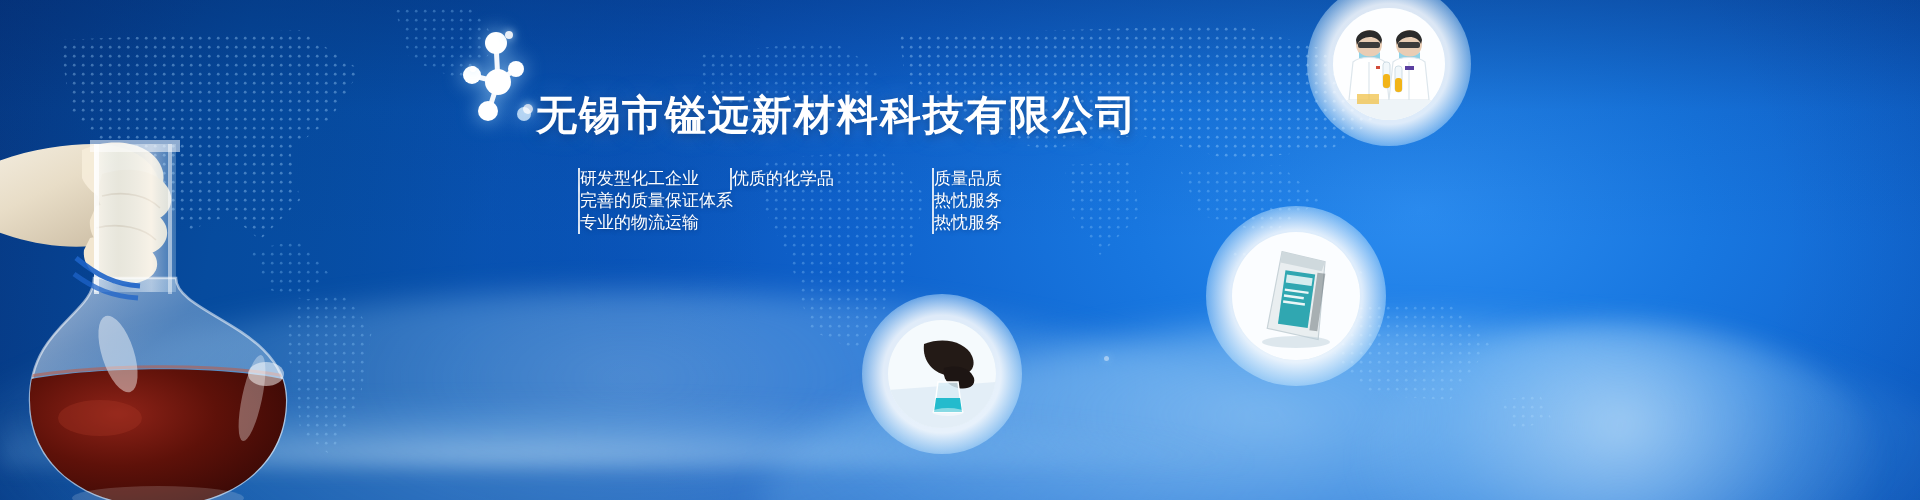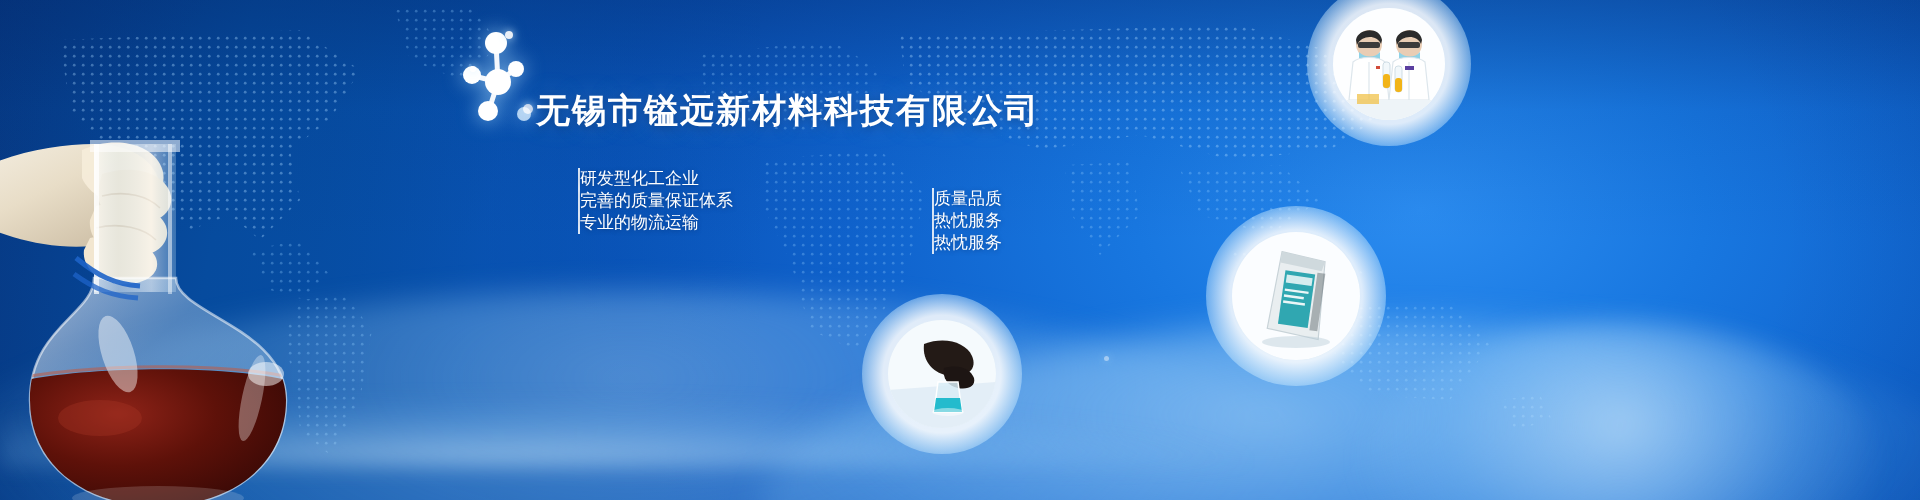--- a/index.html
+++ b/index.html
@@ -57,21 +57,21 @@
     position: absolute;
     left: 452px; top: 24px;
     width: 105px; height: 105px;
   }
   .molecule svg { display:block; filter: drop-shadow(0 0 10px rgba(170,220,255,0.75)); }
 
   
   .title {
     position: absolute;
     left: 536px; top: 88px;
-    font-size: 34px;
+    font-size: 41px;
     font-weight: bold;
     color: #ffffff;
     letter-spacing: 2px;
     white-space: nowrap;
     text-shadow: 0 2px 10px rgba(2,40,96,0.55), 0 0 22px rgba(120,190,255,0.35);
   }
 
   
   .slogans {
     position: absolute;
@@ -79,21 +79,21 @@
     display: flex;
     align-items: flex-start;
   }
   .slogan-col {
     border-left: 2px solid rgba(255,255,255,0.85);
     padding-left: 0;
     margin-right: 0;
   }
   .slogan-col.c1 { width: 150px; }
   .slogan-col.c2 { width: 200px; }
-  .slogan-col.c3 { width: 130px; margin-top: 20px; }
+  .slogan-col.c3 { width: 130px; }
   .slogan-line {
     font-size: 17px;
     color: #ffffff;
     line-height: 22px;
     white-space: nowrap;
     text-shadow: 0 1px 4px rgba(2,40,96,0.5);
   }
 
   
   .swoosh-a {
@@ -250,20 +250,21 @@
 
   <div class="slogans">
 
     <div class="slogan-col c1">
       <div class="slogan-line">研发型化工企业</div>
       <div class="slogan-line">完善的质量保证体系</div>
       <div class="slogan-line">专业的物流运输</div>
     </div>
 
     <div class="slogan-col c2">
+      <div class="slogan-line">优质的化学品</div>
     </div>
 
     <div class="slogan-col c3">
       <div class="slogan-line">质量品质</div>
       <div class="slogan-line">热忱服务</div>
       <div class="slogan-line">热忱服务</div>
     </div>
 
   </div>
 

